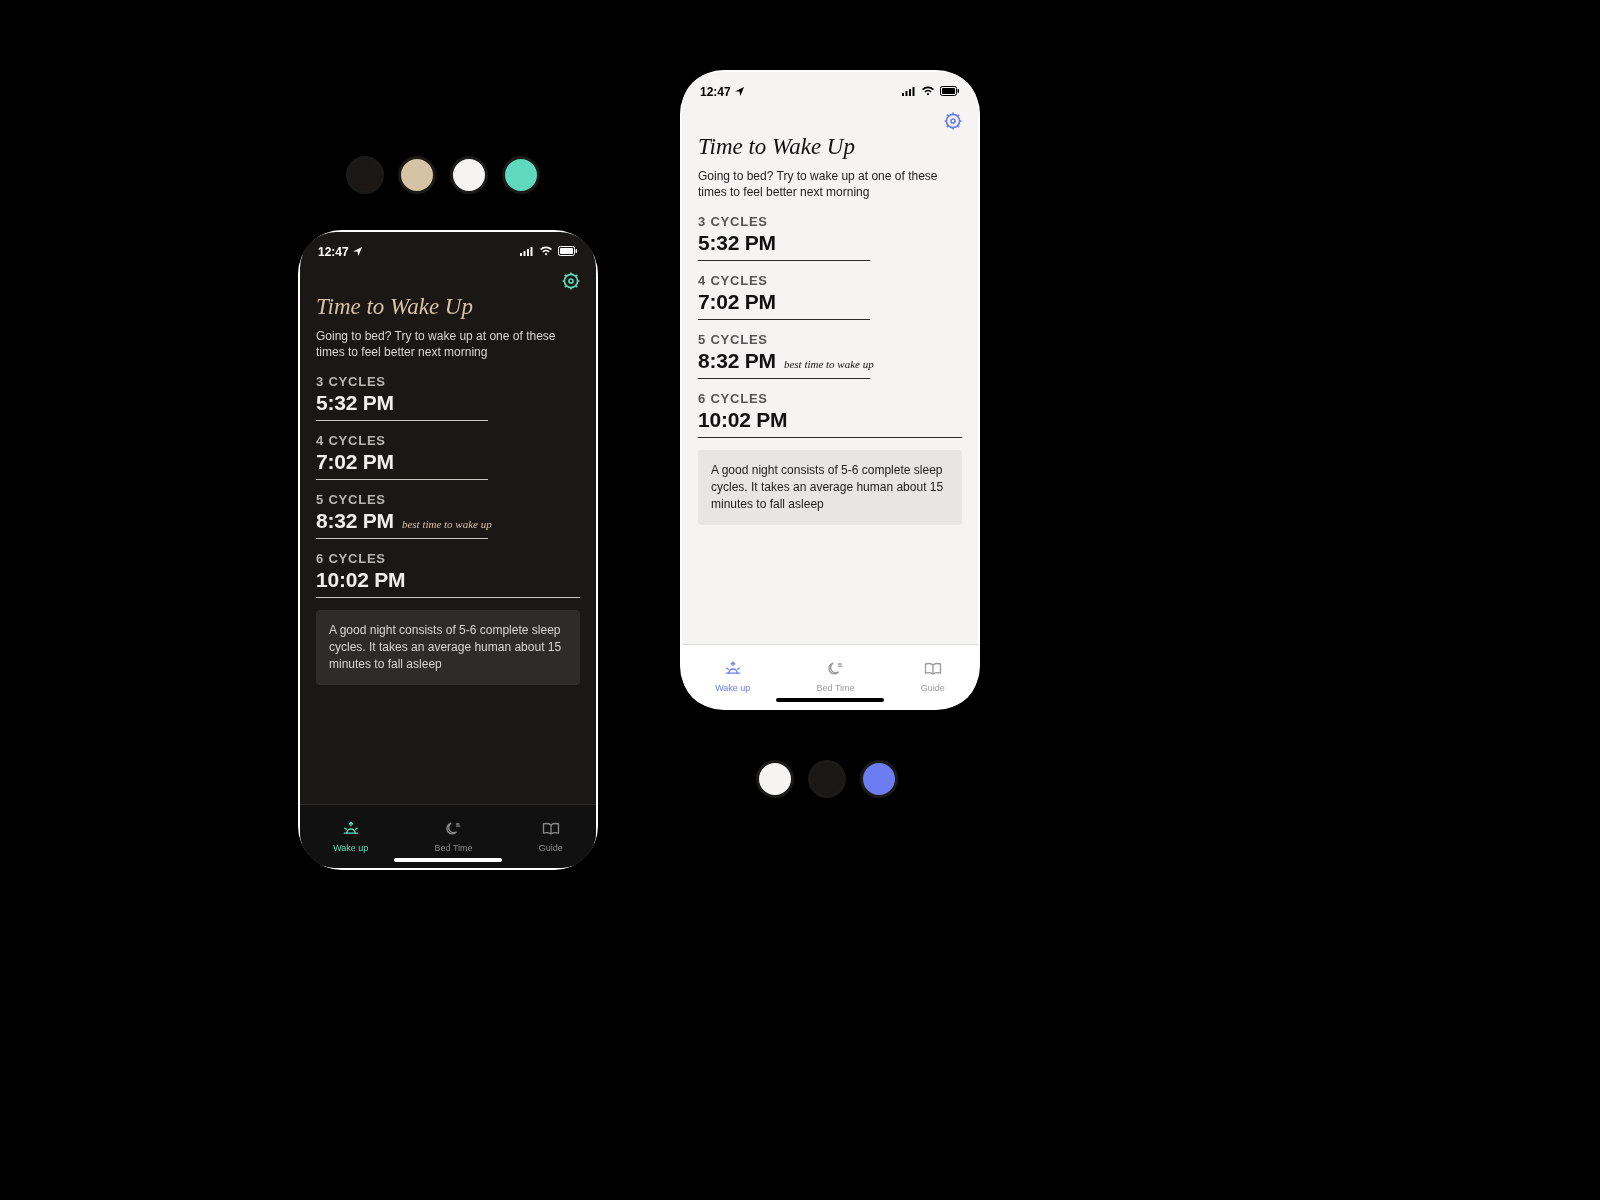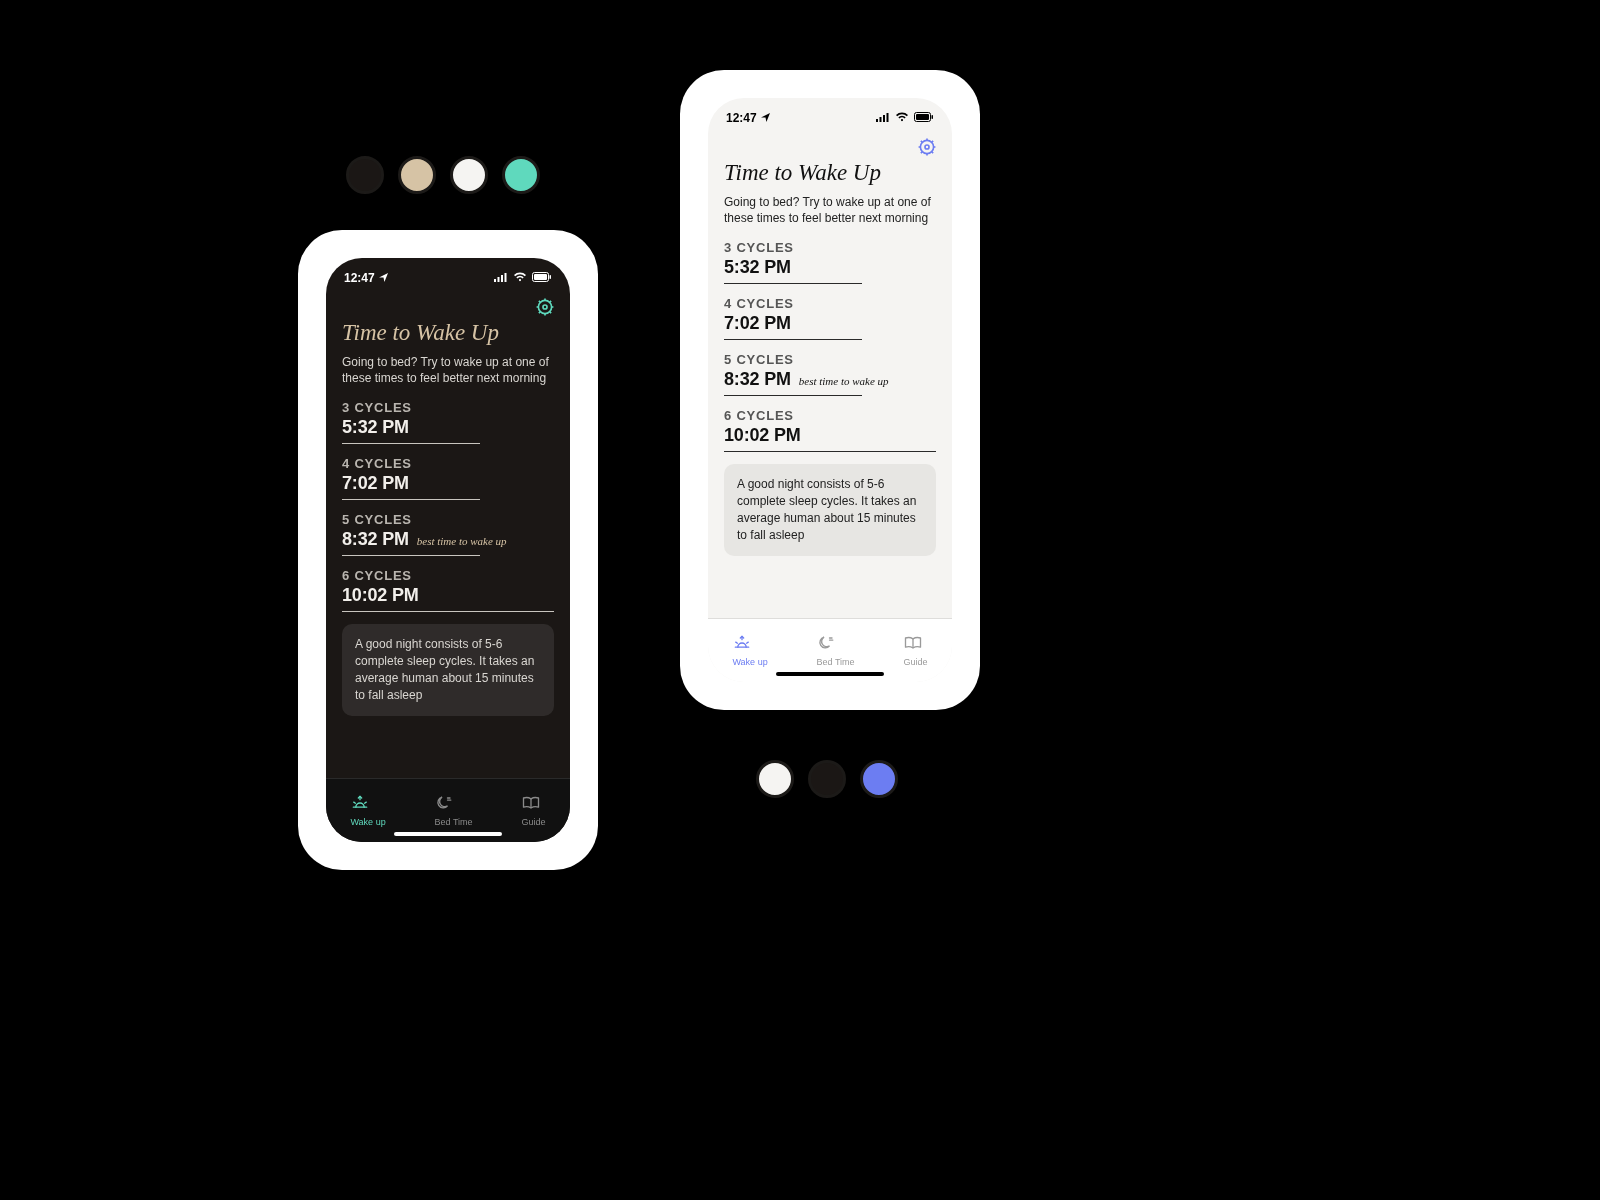--- a/index.html
+++ b/index.html
@@ -12,21 +12,21 @@
     width: 38px; height: 38px; border-radius: 50%;
     border: 3px solid #1c1a18;
   }
 
   
   .phone {
     position: absolute;
     width: 300px; height: 640px;
     border-radius: 44px;
     background: #fff;
-    padding: 28px;
+    padding: 2px;
   }
   .screen {
     width: 100%; height: 100%;
     border-radius: 36px;
     overflow: hidden;
     position: relative;
     display: flex; flex-direction: column;
   }
   .screen.dark  { background: #1b1715; color: #e9e6e2; }
   .screen.light { background: #f5f4f2; color: #1a1a1a; }
@@ -61,49 +61,49 @@
   .light .subtitle { color:#222; }
 
   .cycle { margin-bottom: 12px; }
   .cycle-label {
     font-size: 13px; font-weight: 700; letter-spacing: 0.06em;
     text-transform: uppercase; margin-bottom: 2px;
   }
   .dark  .cycle-label { color:#b9b5af; }
   .light .cycle-label { color:#555; }
   .cycle-row { display:flex; align-items: baseline; gap:8px; padding-bottom:5px; }
-  .cycle-time { font-size: 18px; font-weight: 800; letter-spacing:-0.01em; }
+  .cycle-time { font-size: 21px; font-weight: 800; letter-spacing:-0.01em; }
   .dark  .cycle-time { color:#f2efeb; }
   .light .cycle-time { color:#111; }
   .cycle-note {
     font-family: Georgia, "Times New Roman", serif;
     font-style: italic; font-size: 11px;
   }
   .dark  .cycle-note { color:#d6c3a5; }
   .light .cycle-note { color:#111; }
   .rule-short { border-bottom:1px solid; width:65%; }
   .rule-full  { border-bottom:1px solid; width:100%; }
   .dark  .rule-short, .dark  .rule-full { border-color:#c9c5bf; }
   .light .rule-short, .light .rule-full { border-color:#2a2a2a; }
 
   .tipbox {
-    margin-top: 12px; padding: 12px 13px; border-radius: 10px;
+    margin-top: 12px; padding: 12px 13px; border-radius: 4px;
     font-size: 12px; line-height: 1.4;
   }
   .dark  .tipbox { background: rgba(255,255,255,0.09); color:#d9d6d1; }
   .light .tipbox { background: #e7e6e3; color:#222; }
 
   
   .tabbar {
     height: 64px; display:flex; justify-content:space-around; align-items:center;
     border-top:1px solid;
   }
   .dark  .tabbar { background:#111; border-color:#2a2a2a; }
   .light .tabbar { background:#fff; border-color:#dedddb; }
-  .tab { display:flex; flex-direction:column; align-items:flex-start; gap:3px; font-size:9px; }
+  .tab { display:flex; flex-direction:column; align-items:center; gap:3px; font-size:9px; }
   .dark  .tab        { color:#8a8a8a; }
   .dark  .tab.active { color:#5fd9bd; }
   .light .tab        { color:#9a9a9a; }
   .light .tab.active { color:#6c7df2; }
   .tab svg { width:20px; height:18px; }
 
   .home-indicator {
     position:absolute; bottom:6px; left:50%; transform:translateX(-50%);
     width:108px; height:4px; border-radius:3px;
   }

